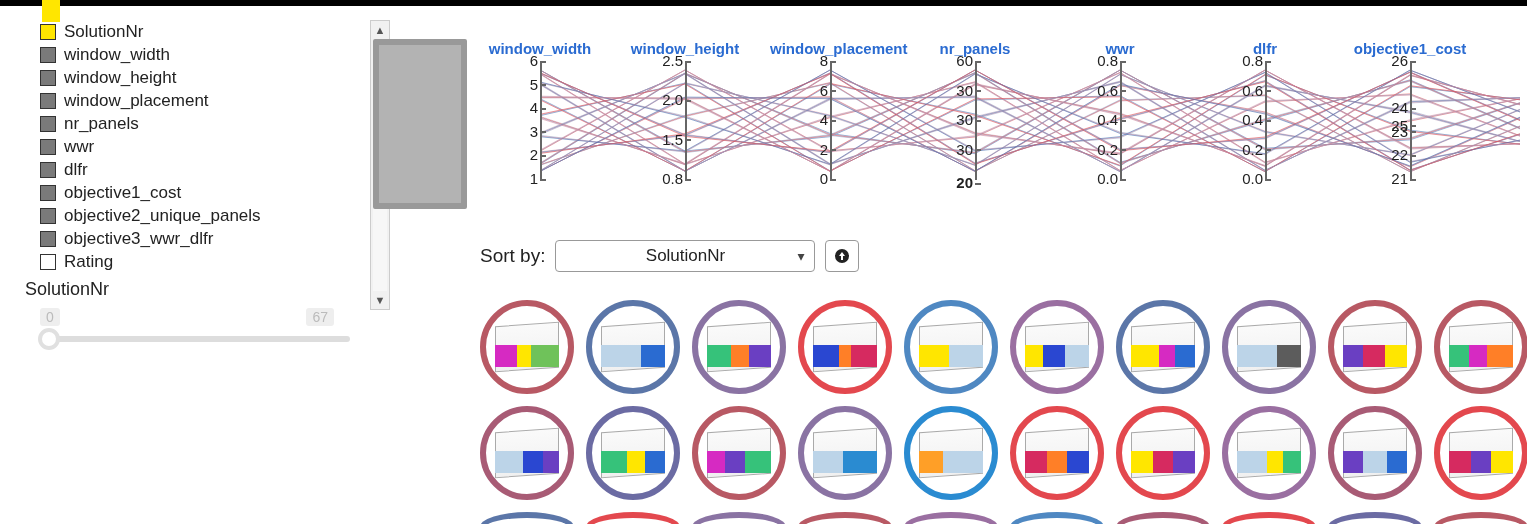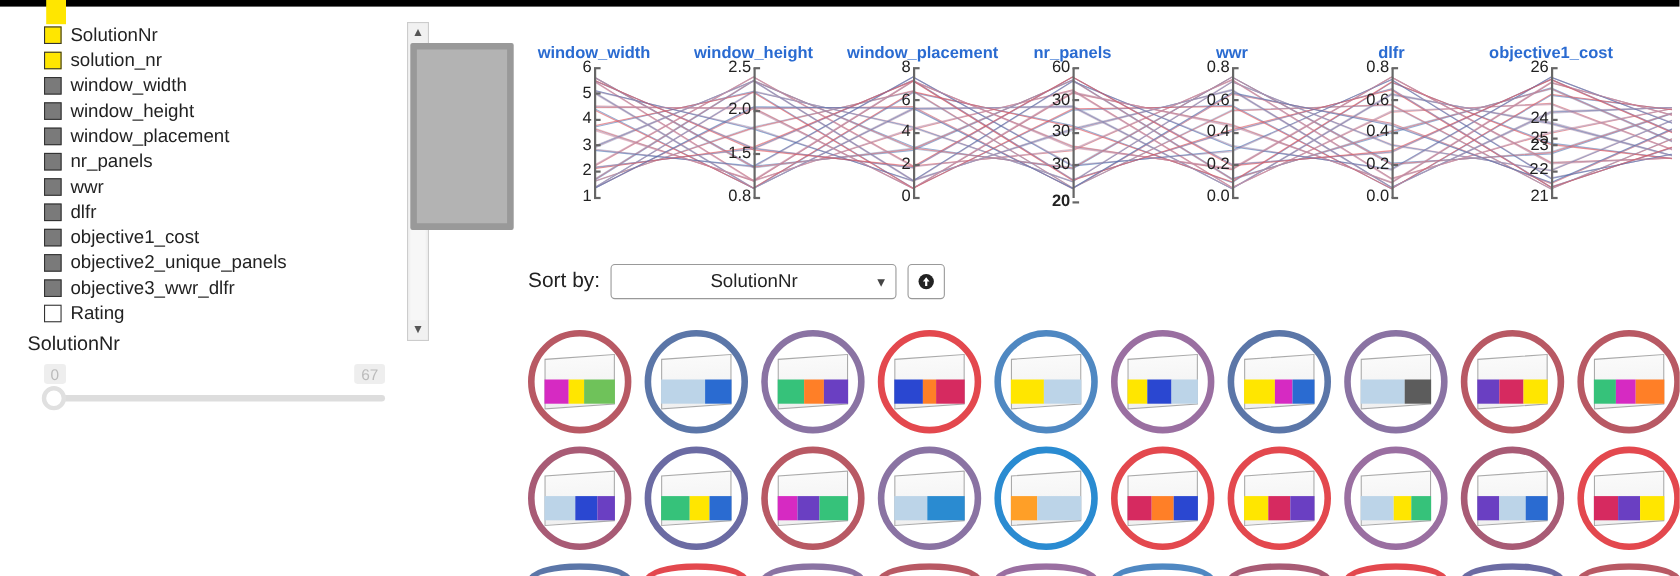--- a/index.html
+++ b/index.html
@@ -56,21 +56,21 @@
   .slider-block { margin-top:6px; }
   .slider-label { font-size:18px; color:#222; margin-left:-15px; }
   .slider-rail {
     position:relative; height:26px; width:310px; margin-top:6px;
   }
   .slider-min, .slider-max {
     position:absolute; top:2px; padding:1px 6px; border-radius:3px;
     background:#eee; color:#bbb; font-size:14px;
   }
   .slider-min { left:0; }
-  .slider-max { right:0; }
+  .slider-max { right:16px; }
   .slider-track {
     position:absolute; top:30px; left:0; right:0; height:6px;
     background:#ddd; border-radius:3px;
   }
   .slider-handle {
     position:absolute; top:22px; left:-2px; width:22px; height:22px;
     border-radius:50%; background:#fff; border:4px solid #e0e0e0;
   }
   
   .main { position:absolute; left:480px; top:40px; right:0; }
@@ -141,24 +141,20 @@
 <body>
 
 <div class="topbar"></div>
 <div class="yellow-marker"></div>
 
 <div class="sidebar">
   <ul class="var-list">
       <li class="var-item">
         <span class="var-box yellow"></span>
         <span>SolutionNr</span>
-      </li>
-      <li class="var-item">
-        <span class="var-box yellow"></span>
-        <span>solution_nr</span>
       </li>
       <li class="var-item">
         <span class="var-box grey"></span>
         <span>window_width</span>
       </li>
       <li class="var-item">
         <span class="var-box grey"></span>
         <span>window_height</span>
       </li>
       <li class="var-item">
@@ -330,21 +326,21 @@
         <div class="tick" style="top: 100.5px;">0.2</div>
         <div class="tick" style="top: 130px;">0.0</div>
       </div>
       <div class="axis" style="left: 870px;">
         <div class="axis-title">objective1_cost</div>
         <div class="axis-line"></div>
         <div class="tick" style="top: 12px;">26</div>
         <div class="tick" style="top: 35.6px; margin-top: 41px;">25</div>
         <div class="tick" style="top: 59.2px;">24</div>
         <div class="tick" style="top: 82.8px;">23</div>
-        <div class="tick" style="top: 106.4px; font-family: Liberation Mono, monospace;">22</div>
+        <div class="tick" style="top: 106.4px;">22</div>
         <div class="tick" style="top: 130px;">21</div>
       </div>
       <div class="axis" style="left: 1015px;">
         <div class="axis-title">objecti</div>
       </div>
     </div>
 
   <div class="sort-row">
     <span>Sort by:</span>
     <div class="sort-select">

